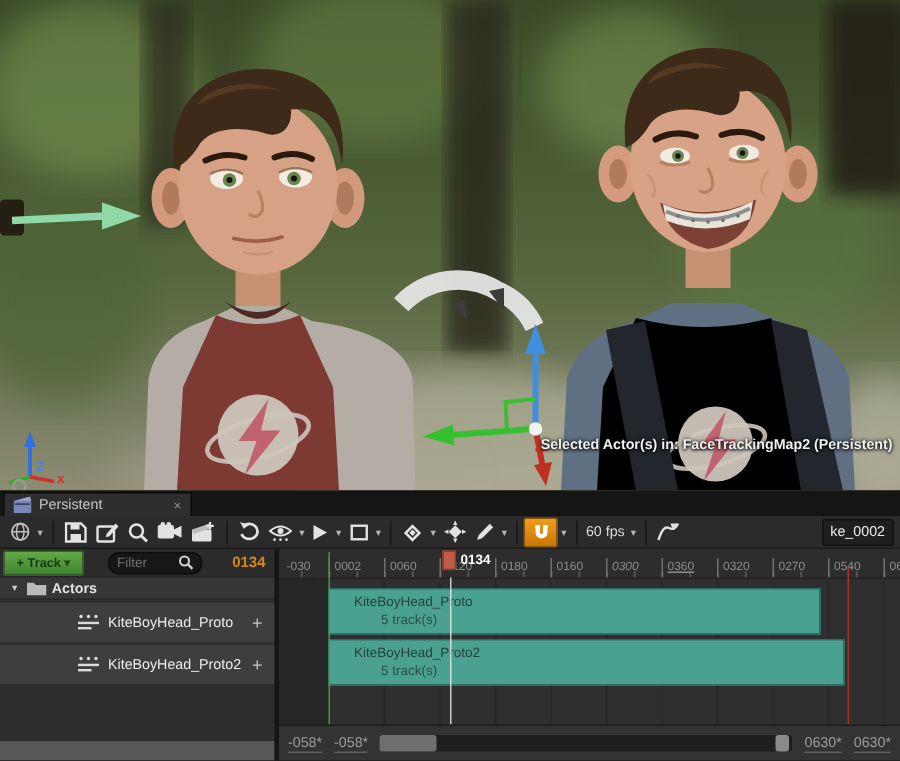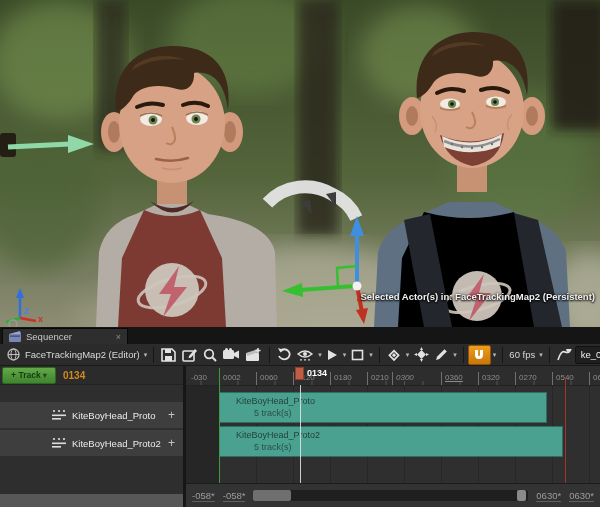--- a/index.html
+++ b/index.html
@@ -32,21 +32,21 @@
   .caret{font-size:7px;color:#b5b5b5;padding:0 2px;flex:none;}
   .magnet-btn{width:21px;height:18px;background:linear-gradient(#f09c1c,#c87708);border:1px solid #8a5406;
               border-radius:2px;display:flex;align-items:center;justify-content:center;flex:none;}
   .take-field{margin-left:auto;height:16px;background:#1f1f1f;border:1px solid #121212;border-radius:2px;
               padding:0 5px;display:flex;align-items:center;}
   .take-field span{font-size:9.5px;color:#efefef;}
 
   
   .outliner{left:0;top:39px;width:183px;height:141px;background:#2e2e2e;}
   .filter-row{left:0;top:0;width:183px;height:19px;background:#2b2b2b;border-bottom:1px solid #222;
-              display:flex;align-items:center;padding:0 2px;box-sizing:border-box;gap:3px;}
+              display:flex;align-items:center;padding:0 2px;box-sizing:border-box;gap:16px;}
   .addtrack{width:52px;height:15px;background:linear-gradient(#63a848,#3f8430);border:1px solid #2d671f;
             border-radius:2px;display:flex;align-items:center;justify-content:center;gap:2px;flex:none;}
   .addtrack span{font-size:8.5px;font-weight:bold;color:#143d0d;}
   .addtrack .caret{color:#1c4a12;padding:0;}
   .filter-input{flex:1;height:13px;background:#171717;border:1px solid #0c0c0c;border-radius:7px;
             display:flex;align-items:center;padding:0 5px;gap:3px;}
   .filter-ph{flex:1;font-size:9px;color:#707070;}
   .counter{font-size:10px;font-weight:bold;color:#cf8a1a;padding:0 4px;flex:none;}
   .actors-row{left:0;top:19px;width:183px;height:15px;background:#363636;display:flex;align-items:center;
               gap:4px;padding:0 6px;box-sizing:border-box;border-bottom:1px solid #262626;}
@@ -233,34 +233,33 @@
 
   <div class="abs seq">
 
     <div class="abs tabbar">
       <div class="abs tab">
         <svg width="12" height="11" viewBox="0 0 12 11">
           <rect x="0" y="3" width="12" height="8" rx="1" fill="#7a86b8"></rect>
           <path d="M0,3 L11,0 L12,3 Z" fill="#9aa4cc"></path>
           <rect x="1" y="4.5" width="10" height="1.2" fill="#3a4468"></rect>
         </svg>
-        <span class="tab-title">Sequencer</span>
+        <span class="tab-title">Persistent</span>
         <span class="tab-close">×</span>
       </div>
     </div>
 
     <div class="abs toolbar">
       <span class="tb-ic">
         <svg width="13" height="13" viewBox="0 0 13 13">
             <circle cx="6.5" cy="6.5" r="5.5" fill="none" stroke="#bdbdbd" stroke-width="1.3"></circle>
             <ellipse cx="6.5" cy="6.5" rx="2.5" ry="5.5" fill="none" stroke="#bdbdbd" stroke-width="1"></ellipse>
             <line x1="1" y1="6.5" x2="12" y2="6.5" stroke="#bdbdbd" stroke-width="1"></line>
           </svg>
       </span>
-      <span class="tb-label">FaceTrackingMap2 (Editor)</span>
       <span class="caret">▾</span>
       <span class="tb-sep"></span>
       <span class="tb-ic">
         <svg width="15" height="14" viewBox="0 0 15 14">
             <path d="M1,1 h10 l3,3 v9 h-13 Z" fill="none" stroke="#e2e2e2" stroke-width="1.6"></path>
             <rect x="4" y="8" width="7" height="5" fill="#e2e2e2"></rect>
             <rect x="4" y="1" width="6" height="4" fill="#e2e2e2"></rect>
           </svg>
       </span>
       <span class="tb-ic">
@@ -363,23 +362,37 @@
       </span>
 
     </div>
 
     <div class="abs outliner">
       <div class="abs filter-row">
         <span class="addtrack">
           <span>+ Track</span>
           <span class="caret">▾</span>
         </span>
+        <span class="filter-input">
+          <span class="filter-ph">Filter</span>
+          <svg width="10" height="10" viewBox="0 0 10 10">
+              <circle cx="4" cy="4" r="3" fill="none" stroke="#cfcfcf" stroke-width="1.4"></circle>
+              <line x1="6.3" y1="6.3" x2="9.3" y2="9.3" stroke="#cfcfcf" stroke-width="1.6"></line>
+            </svg>
+        </span>
         <span class="counter">0134</span>
       </div>
 
+      <div class="abs actors-row">
+        <span class="caret" style="color:#cfcfcf">▾</span>
+        <svg width="13" height="10" viewBox="0 0 13 10">
+            <path d="M0,1.5 h4.5 l1.5,1.5 h7 v7 h-13 Z" fill="#b9b9b9"></path>
+          </svg>
+        <span class="actors-label">Actors</span>
+      </div>
 
       <div class="abs obj-row" style="top:36px;">
         <svg width="14" height="12" viewBox="0 0 14 12">
             <circle cx="2" cy="2" r="1.1" fill="#ddd"></circle>
             <circle cx="7" cy="2" r="1.1" fill="#ddd"></circle>
             <circle cx="12" cy="2" r="1.1" fill="#ddd"></circle>
             <rect x="0" y="5.5" width="14" height="1.6" fill="#ddd"></rect>
             <rect x="0" y="9" width="9" height="1.6" fill="#ddd"></rect>
           </svg>
         <span class="obj-label">KiteBoyHead_Proto</span>
@@ -404,22 +417,22 @@
     <div class="abs splitter"></div>
 
     <div class="abs timeline">
       <div class="abs prezero"></div>
       <div class="abs ruler">
         <span class="tick noline" style="left:2px;">-030</span>
         <span class="tick" style="left:33px;">0002</span>
         <span class="tick" style="left:70px;">0060</span>
         <span class="tick" style="left:107px;">0120</span>
         <span class="tick" style="left:144px;">0180</span>
-        <span class="tick" style="left:181px;">0210</span>
-        <span class="tick" style="left:206px;font-style:italic;">0300</span>
+        <span class="tick" style="left:181px;">0160</span>
+        <span class="tick" style="left:218px;font-style:italic;">0300</span>
         <span class="tick" style="left:255px;text-decoration:underline;">0360</span>
         <span class="tick" style="left:292px;">0320</span>
         <span class="tick" style="left:329px;">0270</span>
         <span class="tick" style="left:366px;">0540</span>
         <span class="tick" style="left:403px;">0600</span>
       </div>
 
       <div class="abs trackarea">
         <div class="bar" style="top:7px;width:328px;">
           <span class="bar-name">KiteBoyHead_Proto</span>

